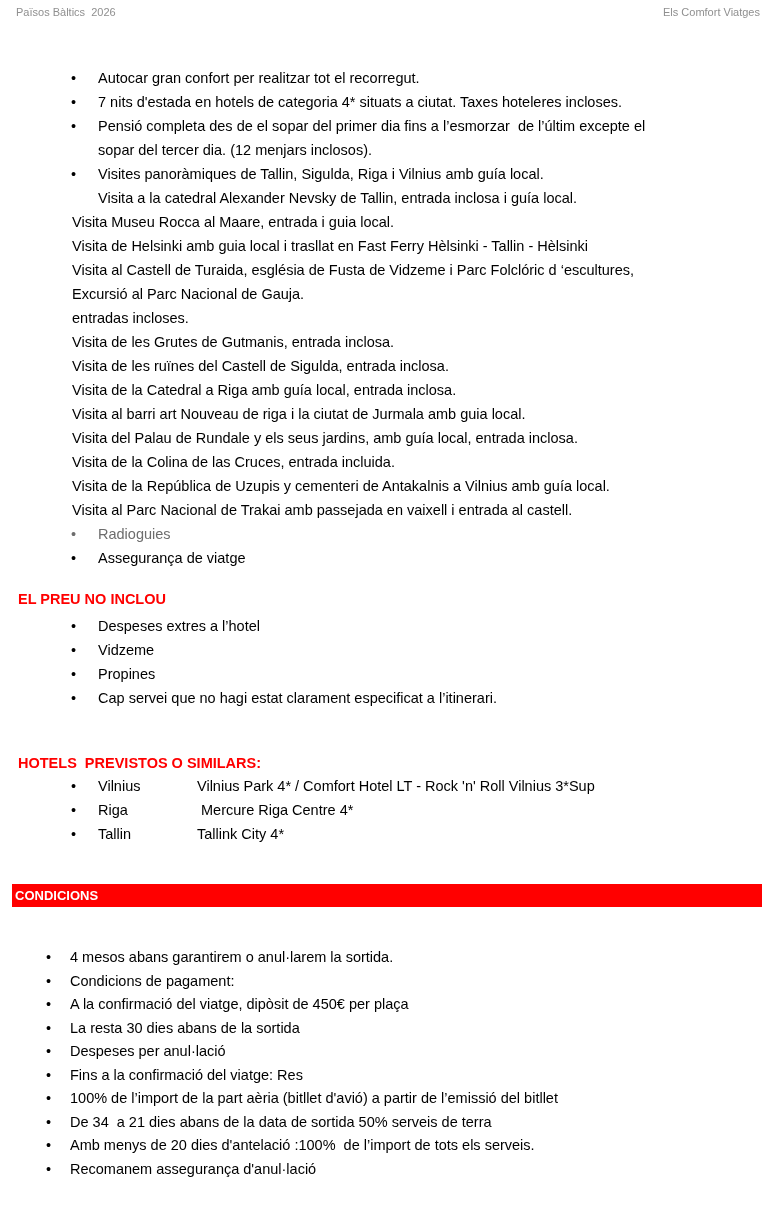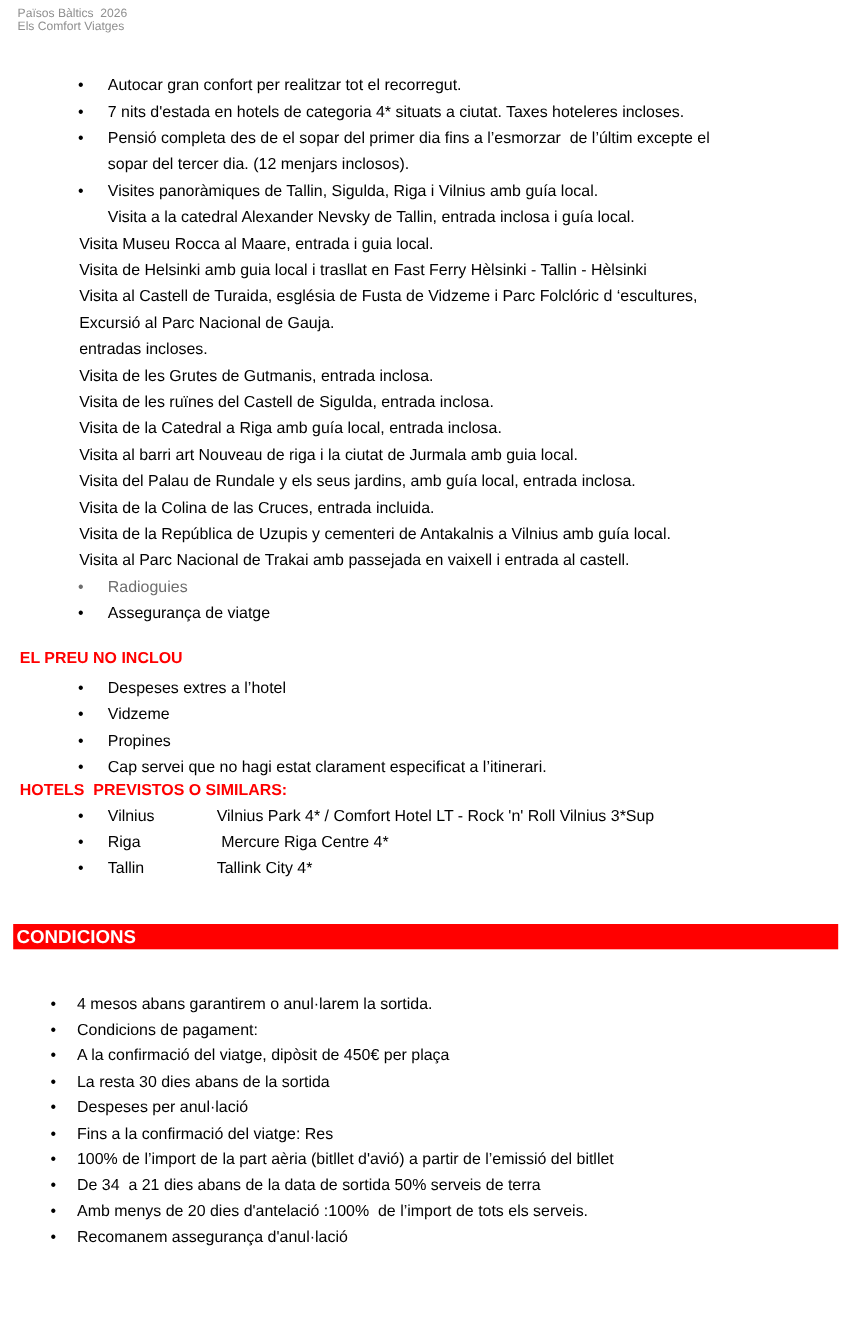--- a/index.html
+++ b/index.html
@@ -12,21 +12,20 @@
     overflow: hidden;
     position: relative;
   }
   .page-header {
     display: flex;
     justify-content: space-between;
     padding: 6px 16px 0 16px;
     font-size: 11px;
     color: #8f8f8f;
     height: 14px;
-    flex-direction: column;
   }
   .page-header span { white-space: pre; }
 
   .sec { font-size: 14.5px; }
 
   
   .list-main { margin-top: 46px; }
   .list-main .li { position: relative; line-height: 24px; white-space: pre; }
   .list-main .li.bullet { padding-left: 98px; }
   .list-main .li.cont   { padding-left: 98px; }
@@ -42,34 +41,34 @@
     font-size: 14.5px;
     line-height: 18px;
     padding-left: 18px;
     white-space: pre;
   }
   .heading-pni { margin-top: 20px; }
   .list-pni { margin-top: 6px; }
   .list-pni .li, .list-hotels .li { position: relative; line-height: 24px; padding-left: 98px; white-space: pre; }
   .list-pni .dot, .list-hotels .dot { position: absolute; left: 71px; top: 0; }
 
-  .heading-hotels { }
+  .heading-hotels { margin-top: 44px; }
   .list-hotels { margin-top: 2px; }
   .city-col { display: inline-block; width: 99px; }
 
   .banner {
     margin-top: 38px;
     margin-left: 12px;
     width: 750px;
     height: 23px;
     line-height: 23px;
     background: #ff0000;
     color: #ffffff;
     font-weight: bold;
-    font-size: 17px;
+    font-size: 13px;
     padding-left: 3px;
     box-sizing: border-box;
   }
 
   .list-cond { margin-top: 39px; }
   .list-cond .li { position: relative; line-height: 23.5px; padding-left: 70px; white-space: pre; }
   .list-cond .dot { position: absolute; left: 46px; top: 0; }
 </style>
 </head>
 <body>

